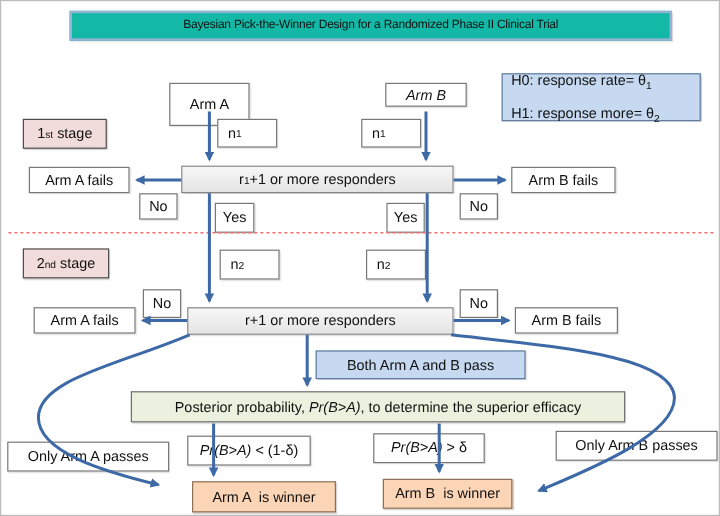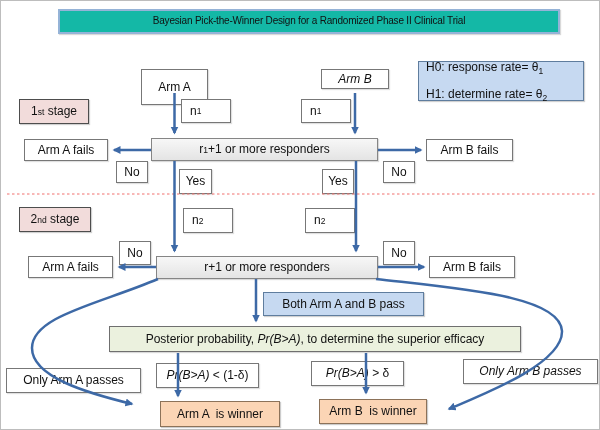--- a/index.html
+++ b/index.html
@@ -26,21 +26,21 @@
 </style>
 </head>
 <body>
 
 <div class="canvas">
 
   <div class="box titlebox" style="left:57px;top:8px;width:502px;height:25px;">Bayesian Pick-the-Winner Design for a Randomized Phase II Clinical Trial</div>
 
   <div class="box bluebox hlines" style="left:417px;top:60px;width:166px;height:40px;white-space:pre;">
     <span><span>H0: response rate= θ</span><sub>1</sub></span>
-    <span><span>H1: determine rate= θ</span><sub>2</sub></span>
+    <span><span>H1: response more= θ</span><sub>2</sub></span>
   </div>
 
   <div class="box pinkbox" style="left:18px;top:98px;width:70px;height:25px;">
     <span>1</span><sup>st</sup><span> stage</span>
   </div>
   <div class="box pinkbox" style="left:18px;top:206px;width:72px;height:25px;">
     <span>2</span><sup>nd</sup><span> stage</span>
   </div>
 
   <div class="box white" style="left:140px;top:68px;width:67px;height:36px;">Arm A</div>
@@ -63,34 +63,34 @@
   <div class="box white leftpad" style="left:304px;top:207px;width:50px;height:25px;"><span>n</span><sub>2</sub></div>
 
   <div class="box white" style="left:118px;top:240px;width:32px;height:24px;">No</div>
   <div class="box white" style="left:382px;top:240px;width:32px;height:24px;">No</div>
   <div class="box grayband" style="left:155px;top:255px;width:222px;height:23px;">
     <span>r</span><sub></sub><span>+1 or more responders</span>
   </div>
   <div class="box white" style="left:27px;top:255px;width:85px;height:22px;">Arm A fails</div>
   <div class="box white" style="left:428px;top:255px;width:86px;height:22px;">Arm B fails</div>
 
-  <div class="box bluebox" style="left:262px;top:291px;width:161px;height:24px;">Both Arm A and B pass</div>
+  <div class="box bluebox" style="left:262px;top:291px;width:175px;height:24px;">Both Arm A and B pass</div>
 
   <div class="box greenbox" style="left:88px;top:325px;width:412px;height:26px;margin-left:20px;">
     <span>Posterior probability, </span><span class="it">Pr(B&gt;A)</span><span>, to determine the superior efficacy</span>
   </div>
 
   <div class="box white" style="left:5px;top:367px;width:135px;height:25px;">Only Arm A passes</div>
   <div class="box white" style="left:155px;top:362px;width:103px;height:25px;">
     <span class="it">Pr(B&gt;A)</span><span> &lt; (1-δ)</span>
   </div>
   <div class="box white" style="left:310px;top:360px;width:93px;height:25px;">
     <span class="it">Pr(B&gt;A)</span><span> &gt; δ</span>
   </div>
-  <div class="box white" style="left:462px;top:358px;width:135px;height:25px;font-style:italic;">Only Arm B passes</div>
+  <div class="box white" style="left:462px;top:358px;width:135px;height:25px;">Only Arm B passes</div>
 
   <div class="box orangebox" style="left:159px;top:400px;width:120px;height:26px;">Arm A  is winner</div>
   <div class="box orangebox" style="left:318px;top:398px;width:108px;height:25px;">Arm B  is winner</div>
 
   <svg class="wires" width="600" height="430" viewBox="0 0 600 430">
     <defs>
       <marker id="ah" markerWidth="9" markerHeight="9" refX="6.5" refY="4" orient="auto" markerUnits="userSpaceOnUse">
         <path d="M0,0 L8,4 L0,8 z" fill="#3d69a6"></path>
       </marker>
     </defs>

